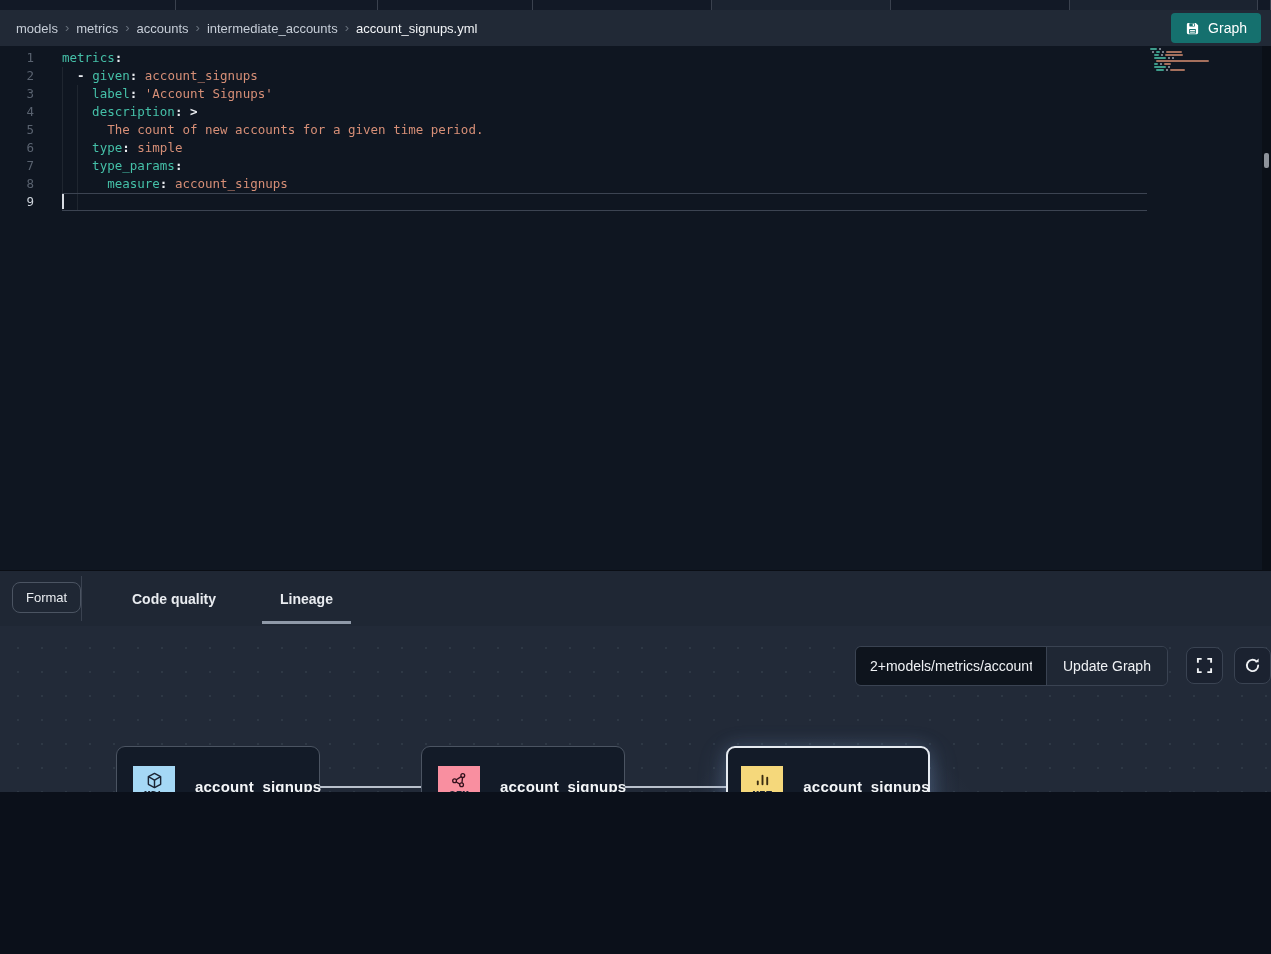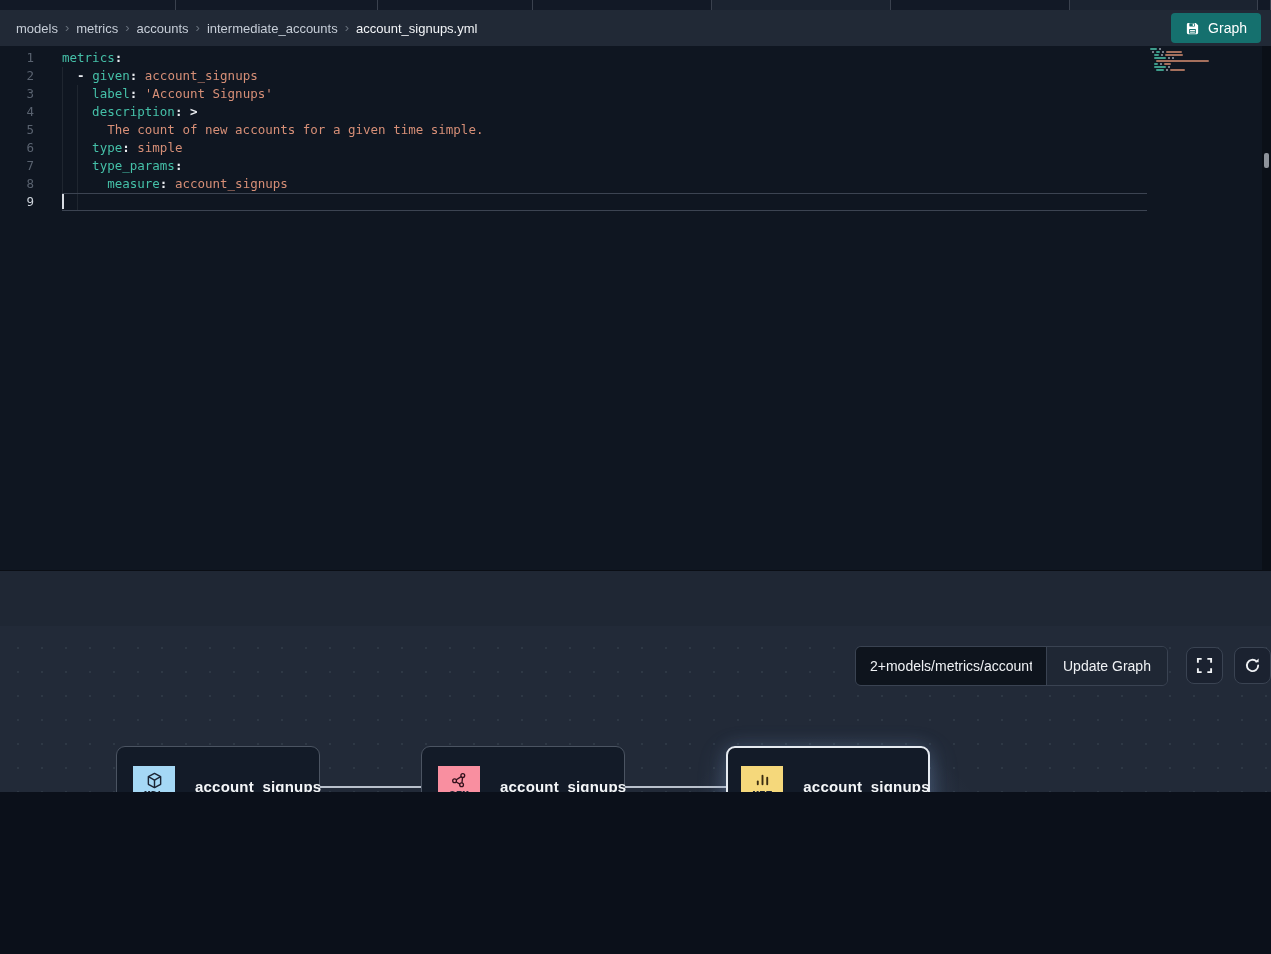--- a/index.html
+++ b/index.html
@@ -151,21 +151,21 @@
         <div class="cline">
           <span class="gutter">3</span>
           <span class="ccode"><span>    </span><span class="tk-key">label</span><span class="tk-punc">:</span><span class="tk-val"> 'Account Signups'</span></span>
         </div>
         <div class="cline">
           <span class="gutter">4</span>
           <span class="ccode"><span>    </span><span class="tk-key">description</span><span class="tk-punc">:</span><span class="tk-punc"> &gt;</span></span>
         </div>
         <div class="cline">
           <span class="gutter">5</span>
-          <span class="ccode"><span>      </span><span class="tk-val">The count of new accounts for a given time simple.</span></span>
+          <span class="ccode"><span>      </span><span class="tk-val">The count of new accounts for a given time period.</span></span>
         </div>
         <div class="cline">
           <span class="gutter">6</span>
           <span class="ccode"><span>    </span><span class="tk-key">type</span><span class="tk-punc">:</span><span class="tk-val"> simple</span></span>
         </div>
         <div class="cline">
           <span class="gutter">7</span>
           <span class="ccode"><span>    </span><span class="tk-key">type_params</span><span class="tk-punc">:</span></span>
         </div>
         <div class="cline">
@@ -220,20 +220,33 @@
           <div class="mm-seg mm-val" style="width: 15.75px;"></div>
         </div>
         <div class="mm-row" style="margin-left: 0px;"></div>
       </div>
     <div class="vscroll">
       <div class="thumb"></div>
     </div>
   </div>
 
   <div class="panel">
+    <div class="tabrow">
+      <button class="format-btn">Format</button>
+      <div class="tab-divider"></div>
+      <div class="tabs" id="panelTabs">
+          <div class="tab">
+            <span>Code quality</span>
+          </div>
+          <div class="tab active">
+            <span>Lineage</span>
+            <div class="underline"></div>
+          </div>
+        </div>
+    </div>
 
     <div class="canvas" id="lineageCanvas">
       <div class="glow"></div>
 
       <div class="controls">
         <div class="filter-group">
           <input class="filter-input" type="text" value="2+models/metrics/accounts/" style="">
           <button class="update-btn">Update Graph</button>
         </div>
         <button class="sq-btn fullscreen">

